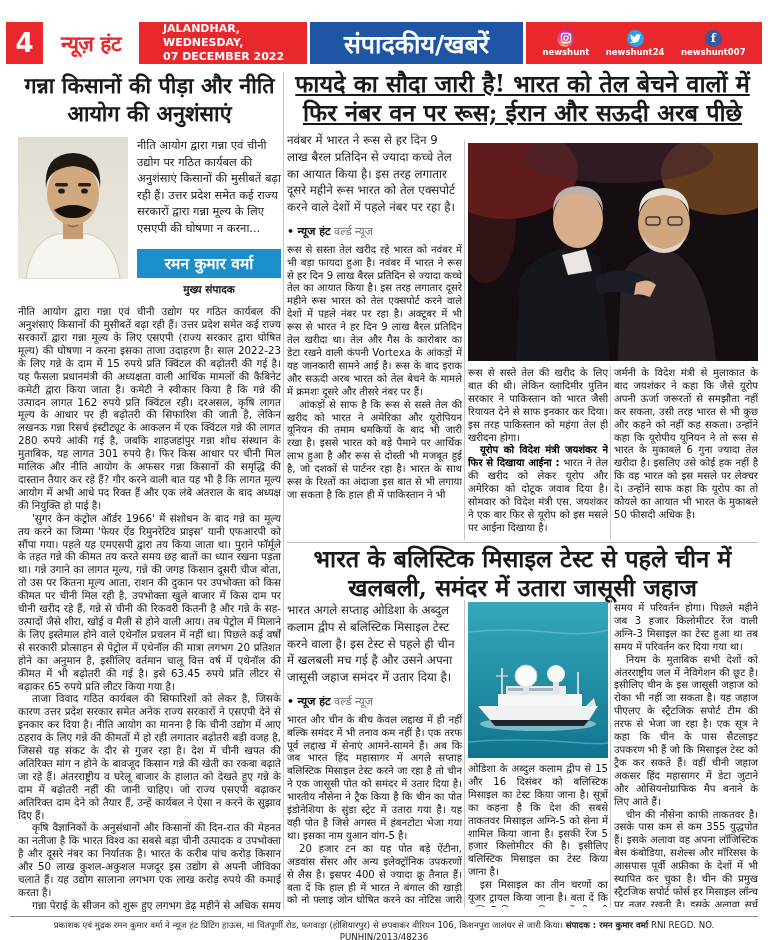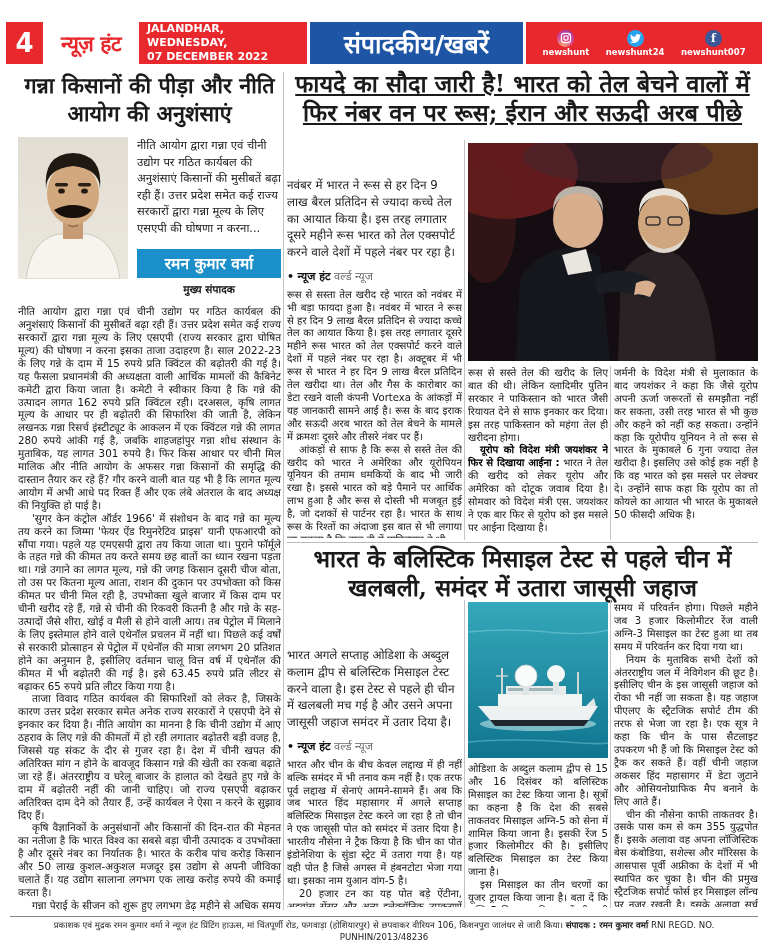--- a/index.html
+++ b/index.html
@@ -4,21 +4,21 @@
 <style>
   html,body{margin:0;padding:0;}
   body{width:768px;height:940px;position:relative;background:#ffffff;overflow:hidden;
        font-family:"DejaVu Sans","Liberation Sans",sans-serif;color:#1a1a1a;}
   
   .masthead{position:absolute;left:6px;top:22px;width:756px;height:42px;display:flex;gap:3px;}
   .mh-box{display:flex;align-items:center;justify-content:center;}
   .pagenum{width:37px;background:#e8282d;color:#fff;font-size:26px;font-weight:bold;}
   .logo{width:90px;background:#fff;color:#e8282d;font-size:21px;font-weight:bold;letter-spacing:-.5px;}
   .dateline{width:168px;background:#e8282d;color:#fff;flex-direction:column;align-items:flex-start;
-            padding-left:8px;box-sizing:border-box;font-size:11px;font-weight:bold;line-height:1.25;}
+            padding-left:24px;box-sizing:border-box;font-size:11px;font-weight:bold;line-height:1.25;}
   .section{flex:1;background:#1e55a5;color:#fff;font-size:25px;font-weight:bold;}
   .social{width:236px;background:#e8282d;display:flex;align-items:center;justify-content:space-evenly;}
   .social-item{display:flex;flex-direction:column;align-items:center;gap:1px;cursor:pointer;}
   .sic{width:17px;height:17px;border-radius:50%;display:flex;align-items:center;justify-content:center;}
   .sic svg{display:block;}
   .ig{background:radial-gradient(circle at 30% 110%,#fdc468 0%,#df4996 50%,#9438b5 95%);}
   .tw{background:#2aa3ef;}
   .fb{background:#3b5998;color:#fff;font-size:11px;font-weight:bold;font-family:"DejaVu Serif",serif;}
   .shandle{color:#fff;font-size:8.5px;font-weight:bold;line-height:1;}
   
@@ -36,21 +36,21 @@
               padding:3px 0 4px;margin-top:13px;}
   .author-title{text-align:center;font-weight:bold;font-size:10.5px;margin-top:4px;color:#111;}
   .ed-body{margin-top:9px;font-size:10.3px;line-height:12.9px;text-align:justify;color:#161616;
            height:608px;overflow:hidden;}
   .ed-body p{margin:0;}
   .ed-body p + p{text-indent:14px;}
   
   .main{position:absolute;left:287px;top:70px;width:471px;}
   .art-h{font-size:23.5px;font-weight:bold;text-align:center;line-height:1.22;margin:0;
          font-family:"DejaVu Serif","Liberation Serif",serif;}
-  .intro{font-size:11.8px;line-height:1.42;color:#1d1d1d;margin-top:45px;}
+  .intro{font-size:11.8px;line-height:1.42;color:#1d1d1d;}
   .byline{margin:7px 0 6px;font-size:11px;}
   .by-dot{color:#111;font-weight:bold;}
   .by-b{font-weight:bold;color:#111;}
   .by-l{color:#666;}
   .art-body{font-size:10.1px;line-height:12.9px;text-align:justify;color:#161616;}
   .art-body p{margin:0;}
   .art-body p + p{text-indent:12px;}
   .oil{position:relative;height:474px;text-decoration:underline;}
   .oil-col1{position:absolute;left:0;top:62px;width:175px;height:406px;overflow:hidden;}
   .oil-photo{position:absolute;left:181px;top:73px;width:290px;height:218px;}

